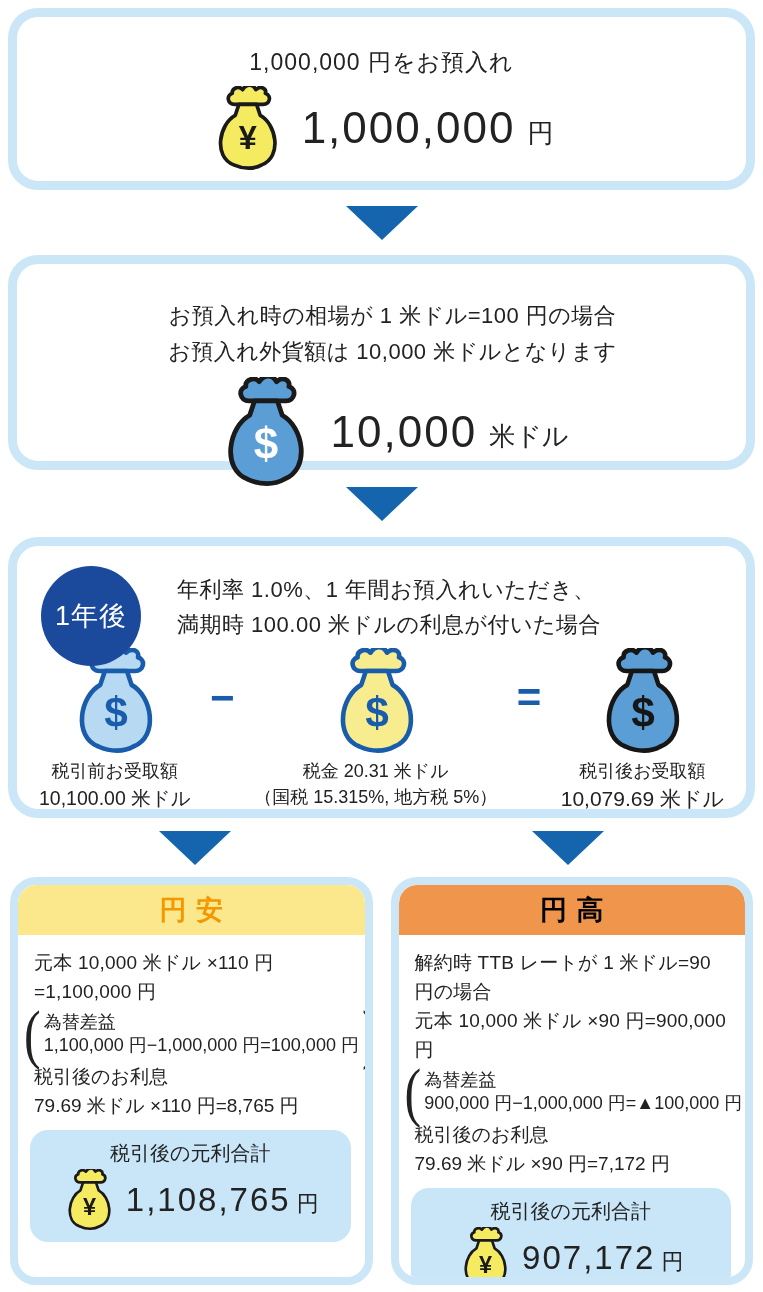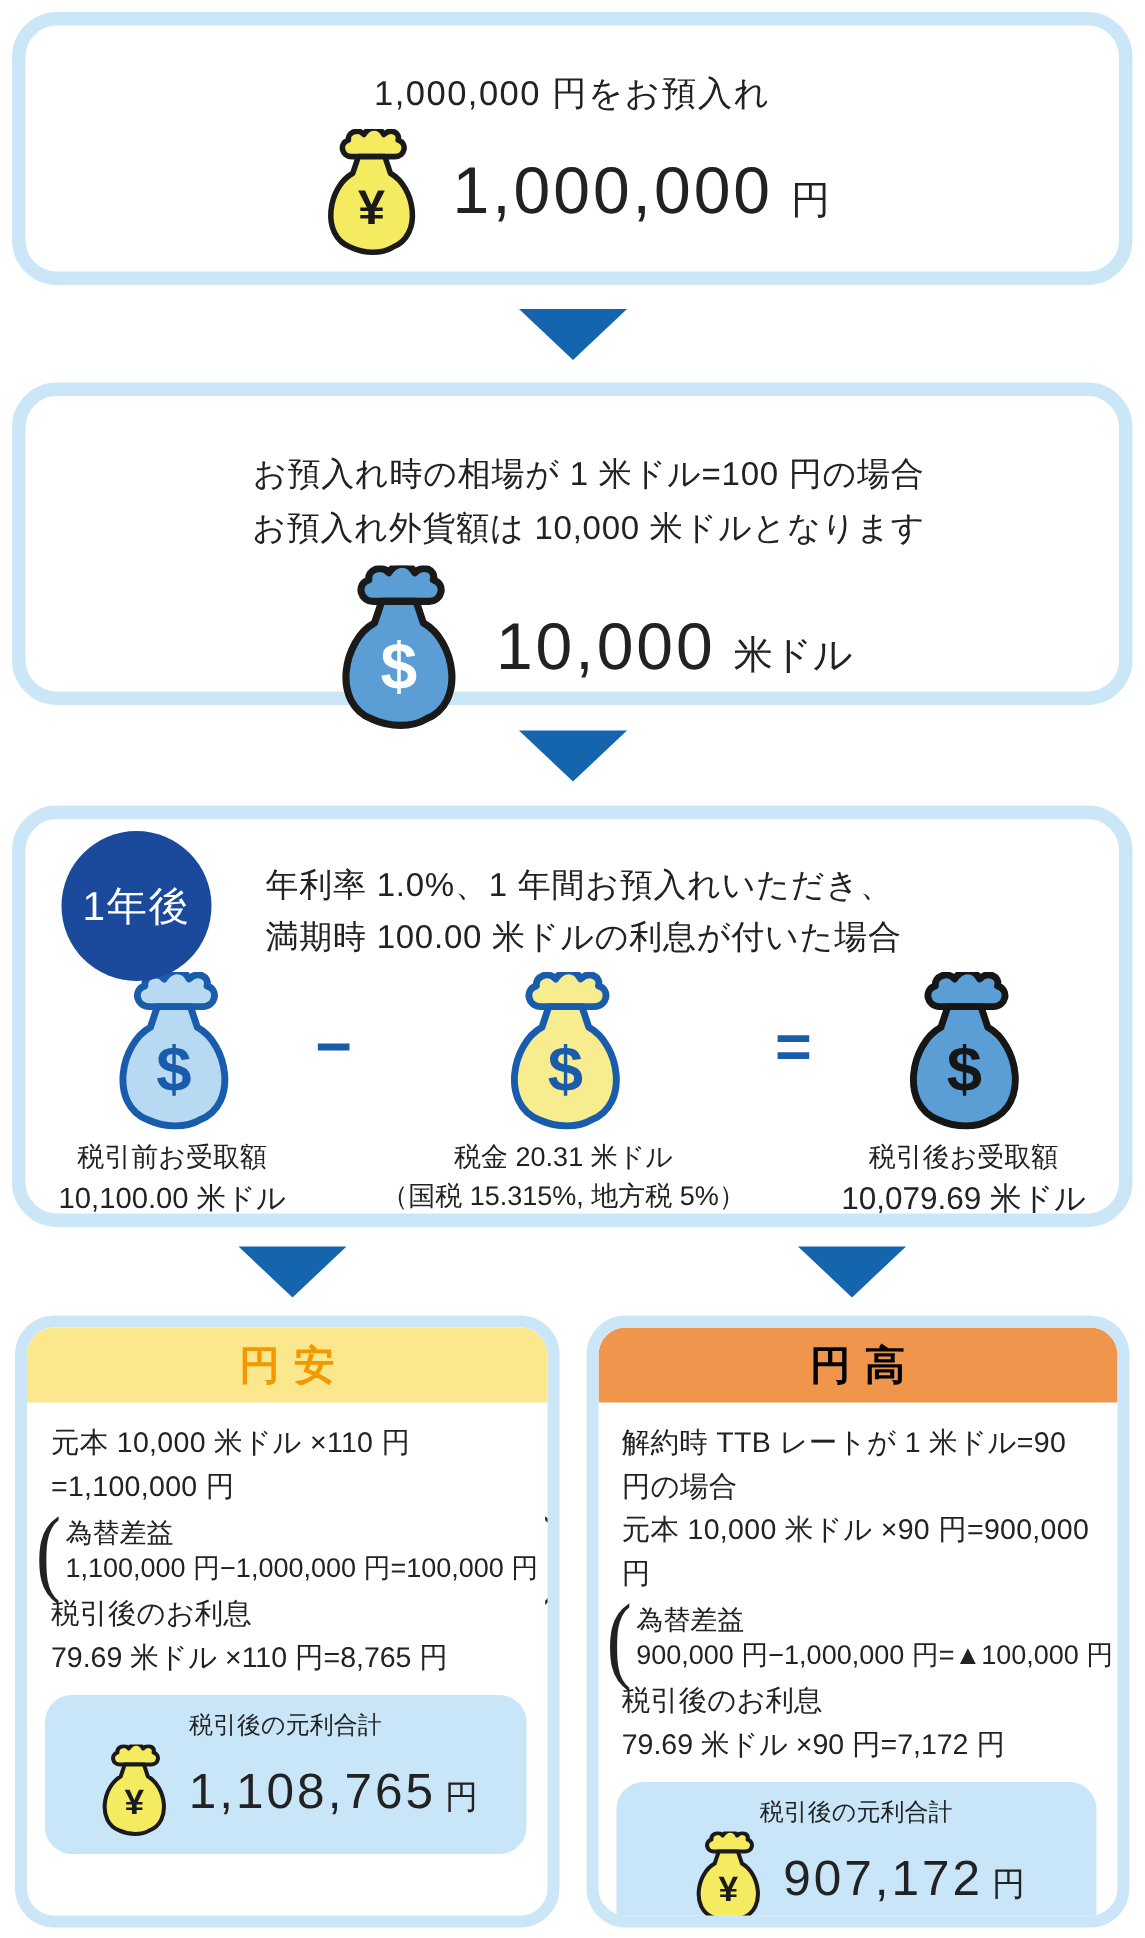--- a/index.html
+++ b/index.html
@@ -42,21 +42,21 @@
     width:0; height:0;
     border-left:36px solid transparent;
     border-right:36px solid transparent;
     border-top:34px solid #1465AD;
   }
   .arrow-pair { display:flex; width:100%; }
   .arrow-pair .half { flex:1; display:flex; justify-content:center; }
 
   
   .badge {
-    position:absolute; top:8px; left:24px;
+    position:absolute; top:20px; left:24px;
     width:100px; height:100px; border-radius:50%;
     background:#1B4A9C; color:#fff;
     display:flex; align-items:center; justify-content:center;
     font-size:27px; letter-spacing:1px;text-align:center;
   }
   .p3-lines {
     margin:26px 20px 0 160px;
     font-size:22px; line-height:1.6; letter-spacing:0.5px;
   }
   .bags-row {
@@ -112,21 +112,21 @@
   .paren-inner { margin:0 3px; }
   .paren-title { font-size:18px; line-height:1.25; }
   .paren-value { font-size:18px; line-height:1.35; white-space:nowrap; }
   .interest-title { font-size:19px; line-height:29px; }
   .interest-value { font-size:19px; line-height:29px; }
   .result-box {
     margin:10px 14px 0 12px;
     background:#C9E6F8; border-radius:18px;
     padding:10px 4px 12px; text-align:center;
   }
-  .result-title { font-size:16px;text-align:center; }
+  .result-title { font-size:20px;text-align:center; }
   .result-row { display:flex; align-items:center; justify-content:center; gap:10px; margin-top:2px; }
   .result-amount { font-size:33px; font-weight:500; letter-spacing:2px; }
   .result-unit { font-size:22px; padding-top:8px; margin-left:-4px; }
 </style>
 </head>
 <body>
 
 <div class="page">
 
   <section class="panel panel-1">

